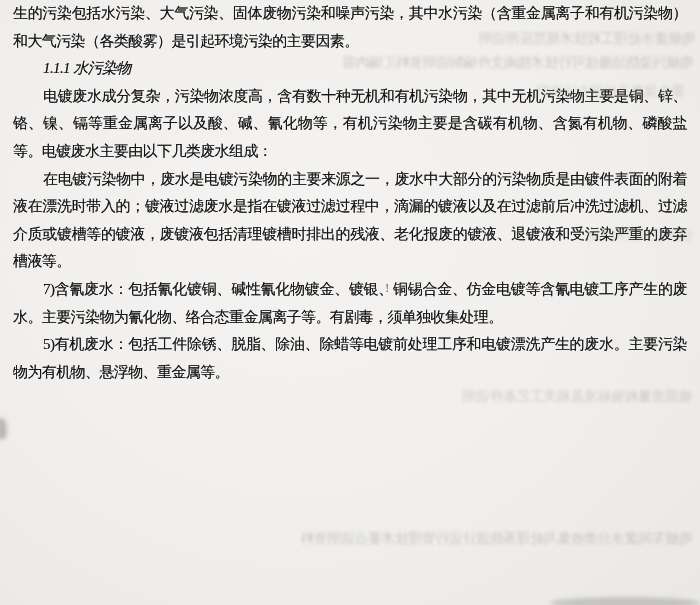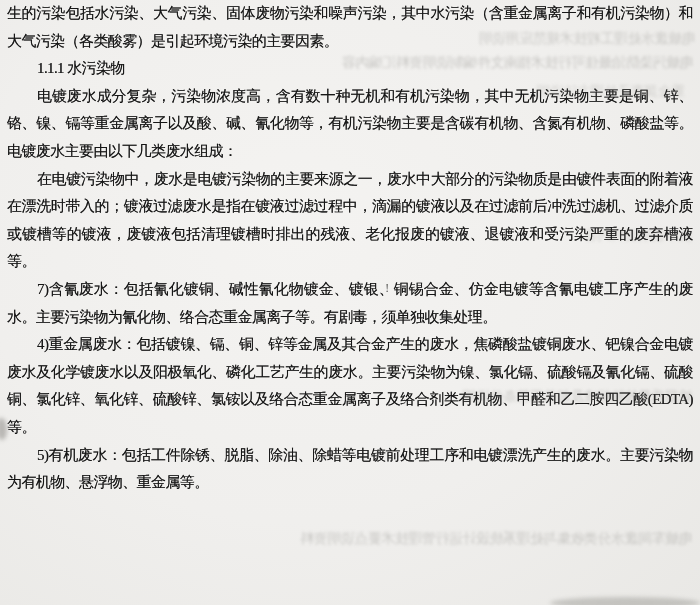--- a/index.html
+++ b/index.html
@@ -10,37 +10,37 @@
     width: 700px;
     height: 605px;
     overflow: hidden;
     font-family: "Liberation Serif", "DejaVu Serif", serif;
   }
   .page {
     position: relative;
     width: 700px;
     height: 605px;
     box-sizing: border-box;
-    padding: 0 7px;
+    padding: 0 13px;
     background: radial-gradient(ellipse at 42% 38%, #f4f3f1 0%, #f0efed 55%, #e9e8e5 100%);
     color: #161616;
     overflow: hidden;
   }
   .page p {
     margin: 0;
     font-size: 15px;
     line-height: 27.6px;
     letter-spacing: -0.6px;
     text-align: justify;
     color: #161616;
     text-shadow: 0 0 0.3px rgba(20,20,20,0.65);
   }
   .para-indent { text-indent: 2em; }
   .para-cont   { text-indent: 0; }
-  .para-heading { text-indent: 2em; }
+  .para-heading { text-indent: 2em; font-style: italic; }
 
   
   .bleed {
     position: absolute;
     font-size: 14px;
     line-height: 16px;
     letter-spacing: -0.5px;
     white-space: nowrap;
     overflow: hidden;
     color: #8f8e8a;
@@ -91,21 +91,20 @@
   <p class="para-heading">1.1.1 水污染物</p>
 
   <p class="para-indent">电镀废水成分复杂，污染物浓度高，含有数十种无机和有机污染物，其中无机污染物主要是铜、锌、铬、镍、镉等重金属离子以及酸、碱、氰化物等，有机污染物主要是含碳有机物、含氮有机物、磷酸盐等。电镀废水主要由以下几类废水组成：</p>
 
   <p class="para-indent">在电镀污染物中，废水是电镀污染物的主要来源之一，废水中大部分的污染物质是由镀件表面的附着液在漂洗时带入的；镀液过滤废水是指在镀液过滤过程中，滴漏的镀液以及在过滤前后冲洗过滤机、过滤介质或镀槽等的镀液，废镀液包括清理镀槽时排出的残液、老化报废的镀液、退镀液和受污染严重的废弃槽液等。</p>
 
 
   <p class="para-indent">7)含氰废水：包括氰化镀铜、碱性氰化物镀金、镀银、铜锡合金、仿金电镀等含氰电镀工序产生的废水。主要污染物为氰化物、络合态重金属离子等。有剧毒，须单独收集处理。</p>
 
 
-  <p class="para-indent">4)重金属废水：包括镀镍、镉、铜、锌等金属及其合金产生的废水，焦磷酸盐镀铜废水、钯镍合金电镀废水及化学镀废水以及阳极氧化、磷化工艺产生的废水。主要污染物为镍、氯化镉、硫酸镉及氰化镉、硫酸铜、氯化锌、氧化锌、硫酸锌、氯铵以及络合态重金属离子及络合剂类有机物、甲醛和乙二胺四乙酸(EDTA)等。</p>
 
   <p class="para-indent">5)有机废水：包括工件除锈、脱脂、除油、除蜡等电镀前处理工序和电镀漂洗产生的废水。主要污染物为有机物、悬浮物、重金属等。</p>
 
   <span class="bleed bleed-1">电镀废水处理工程技术规范应用说明</span>
   <span class="bleed bleed-2">电镀污染防治最佳可行技术指南文件编制说明资料汇编内容</span>
   <span class="bleed bleed-3">重金属离子处理方法说明</span>
   <span class="bleed bleed-4">技术说明资料内容</span>
   <span class="bleed bleed-5">镀层质量检验标准及相关工艺条件说明</span>
   <span class="bleed bleed-6">电镀车间废水分类收集与处理系统设计运行管理技术要点说明资料</span>
 

